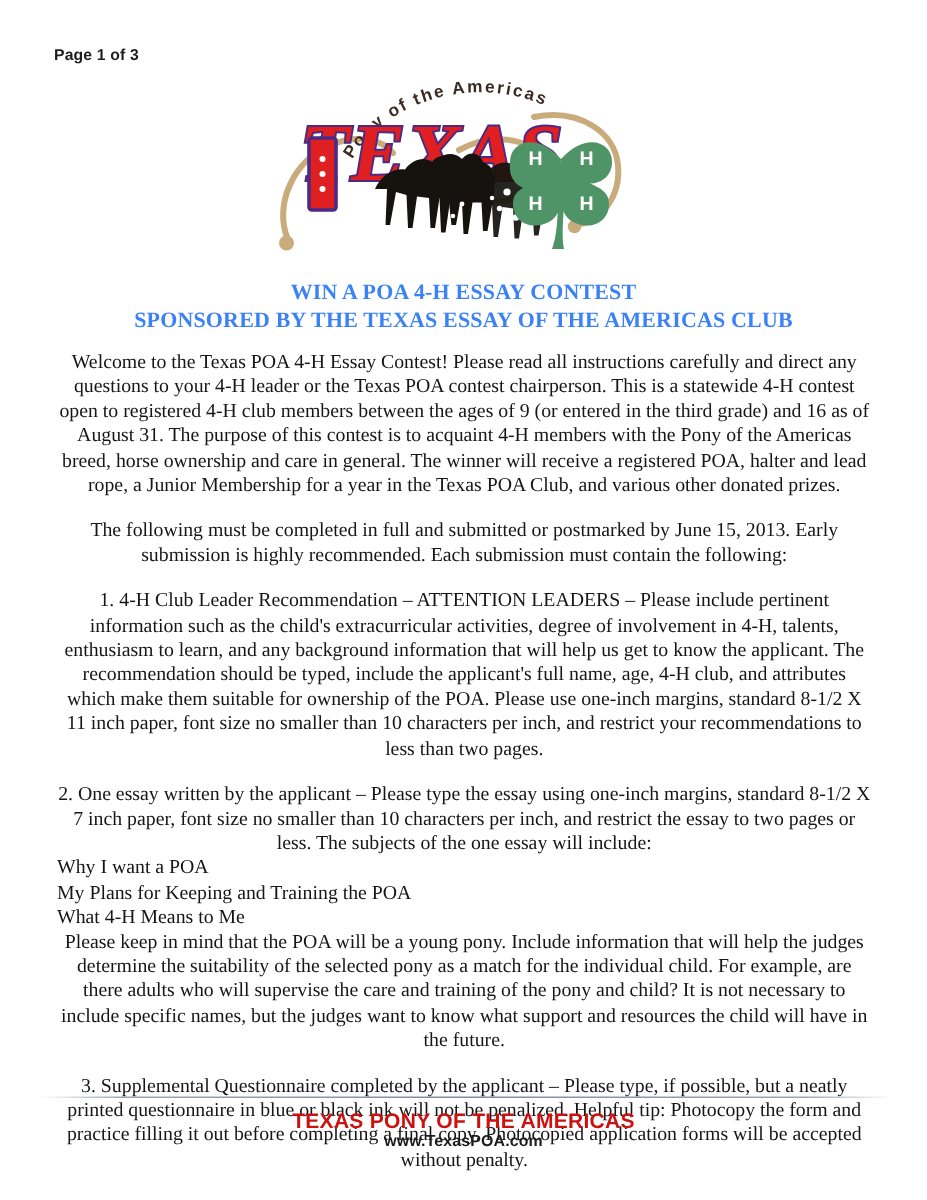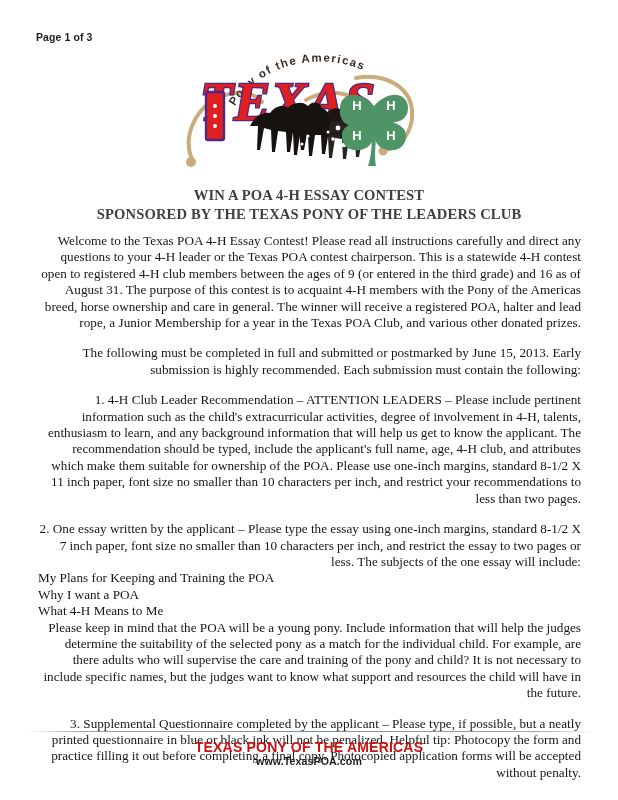--- a/index.html
+++ b/index.html
@@ -59,38 +59,38 @@
     left: 0;
     top: 186px;
     width: 618px;
     text-align: center;
   }
   .title-line {
     font-family: "Liberation Serif", "DejaVu Serif", serif;
     font-weight: bold;
     font-size: 14.6px;
     line-height: 19px;
-    color: #404040;
+    color: #3b82f6;
     letter-spacing: 0.15px;
     white-space: nowrap;
   }
 
   
   .body-text {
     position: absolute;
     left: 38px;
     top: 233px;
     width: 543px;
   }
   .para {
     font-family: "Liberation Serif", "DejaVu Serif", serif;
     font-size: 13.2px;
     line-height: 16.4px;
     color: #161616;
-    text-align: right;
+    text-align: center;
     margin: 0 0 14px 0;
   }
   .para.tight { margin-bottom: 0; }
   .subject-list {
     font-family: "Liberation Serif", "DejaVu Serif", serif;
     font-size: 13.2px;
     line-height: 16.4px;
     color: #161616;
     margin: 0;
     padding: 0;
@@ -207,31 +207,31 @@
             <text x="-17" y="34">H</text>
             <text x="17" y="34">H</text>
           </g>
         </g>
       </svg>
     </div>
   </div>
 
   <div class="title-block">
     <div class="title-line">WIN A POA 4-H ESSAY CONTEST</div>
-    <div class="title-line">SPONSORED BY THE TEXAS PONY OF THE LEADERS CLUB</div>
+    <div class="title-line">SPONSORED BY THE TEXAS ESSAY OF THE AMERICAS CLUB</div>
   </div>
 
   <div class="body-text">
     <p class="para">Welcome to the Texas POA 4-H Essay Contest! Please read all instructions carefully and direct any questions to your 4-H leader or the Texas POA contest chairperson. This is a statewide 4-H contest open to registered 4-H club members between the ages of 9 (or entered in the third grade) and 16 as of August 31. The purpose of this contest is to acquaint 4-H members with the Pony of the Americas breed, horse ownership and care in general. The winner will receive a registered POA, halter and lead rope, a Junior Membership for a year in the Texas POA Club, and various other donated prizes.</p>
     <p class="para">The following must be completed in full and submitted or postmarked by June 15, 2013. Early submission is highly recommended. Each submission must contain the following:</p>
     <p class="para">1. 4-H Club Leader Recommendation – ATTENTION LEADERS – Please include pertinent information such as the child's extracurricular activities, degree of involvement in 4-H, talents, enthusiasm to learn, and any background information that will help us get to know the applicant. The recommendation should be typed, include the applicant's full name, age, 4-H club, and attributes which make them suitable for ownership of the POA. Please use one-inch margins, standard 8-1/2 X 11 inch paper, font size no smaller than 10 characters per inch, and restrict your recommendations to less than two pages.</p>
     <p class="para tight">2. One essay written by the applicant – Please type the essay using one-inch margins, standard 8-1/2 X 7 inch paper, font size no smaller than 10 characters per inch, and restrict the essay to two pages or less. The subjects of the one essay will include:</p>
     <ul class="subject-list">
+      <li>Why I want a POA</li>
       <li>My Plans for Keeping and Training the POA</li>
-      <li>Why I want a POA</li>
       <li>What 4-H Means to Me</li>
     </ul>
     <p class="para">Please keep in mind that the POA will be a young pony. Include information that will help the judges determine the suitability of the selected pony as a match for the individual child. For example, are there adults who will supervise the care and training of the pony and child? It is not necessary to include specific names, but the judges want to know what support and resources the child will have in the future.</p>
     <p class="para">3. Supplemental Questionnaire completed by the applicant – Please type, if possible, but a neatly printed questionnaire in blue or black ink will not be penalized. Helpful tip: Photocopy the form and practice filling it out before completing a final copy. Photocopied application forms will be accepted without penalty.</p>
   </div>
 
   <div class="footer-rule"></div>
   <div class="footer">
     <div class="footer-title">TEXAS PONY OF THE AMERICAS</div>
     <div class="footer-url">www.TexasPOA.com</div>

